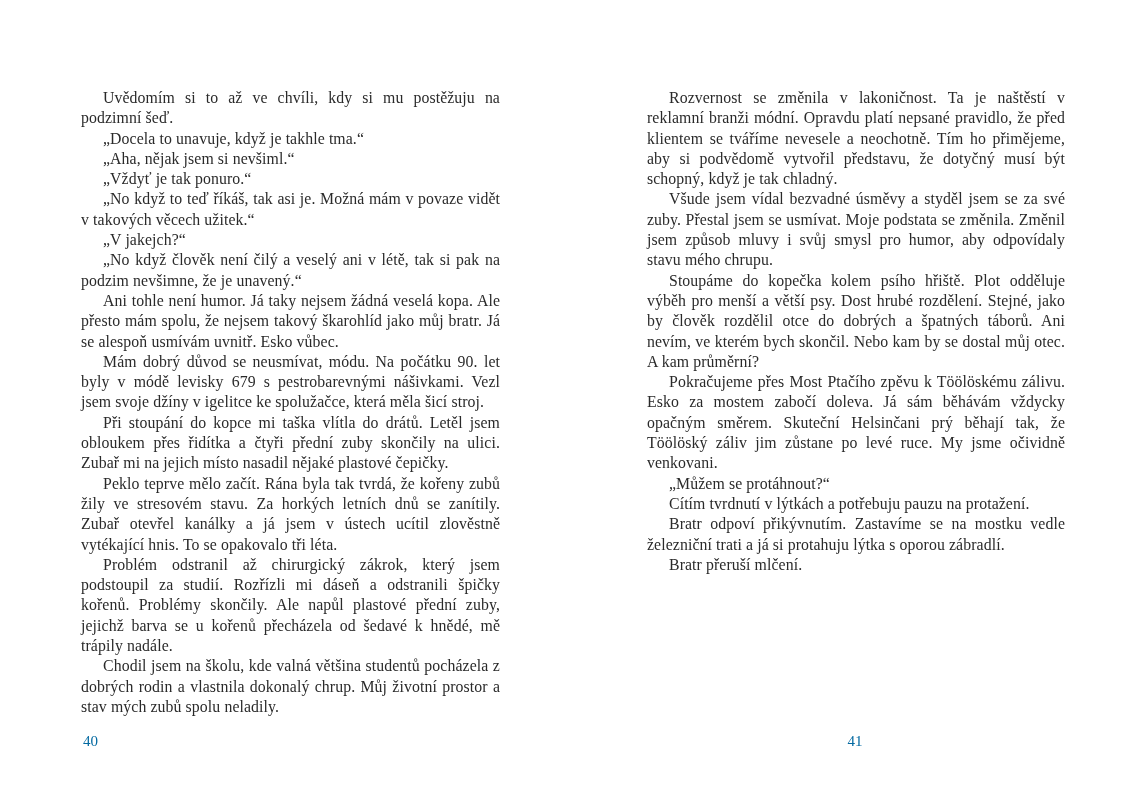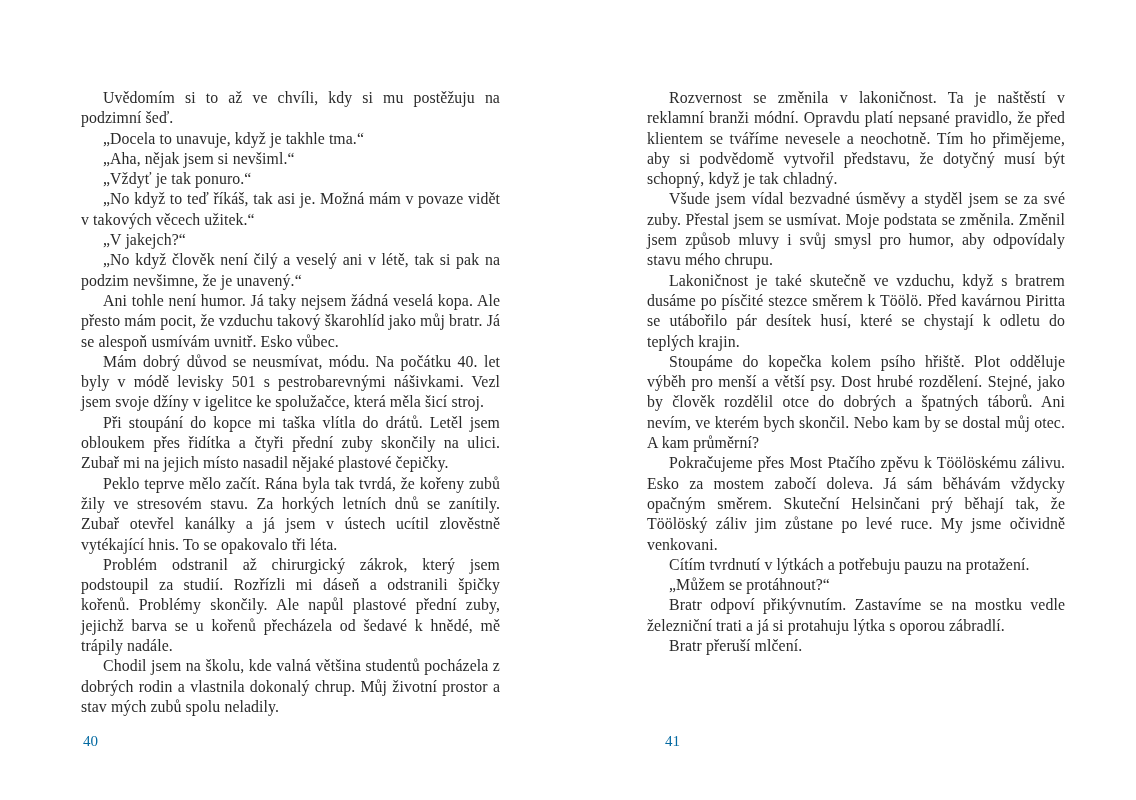--- a/index.html
+++ b/index.html
@@ -35,51 +35,50 @@
   }
   .page-number {
     position: absolute;
     top: 733px;
     font-family: "Liberation Serif", "DejaVu Serif", serif;
     font-size: 15px;
     color: #0369a1;
     font-variant-numeric: oldstyle-nums;
   }
   .pn-left  { left: 83px; }
-  .pn-right { left: 665px; width: 416px; text-align: left; }
+  .pn-right { left: 647px; width: 416px; text-align: center; }
 </style>
 </head>
 <body>
 
 <div class="spread">
 
   <div class="text-column col-left" lang="cs">
     <p class="para">Uvědomím si to až ve chvíli, kdy si mu postěžuju na podzimní šeď.</p>
     <p class="para">„Docela to unavuje, když je takhle tma.“</p>
     <p class="para">„Aha, nějak jsem si nevšiml.“</p>
     <p class="para">„Vždyť je tak ponuro.“</p>
     <p class="para">„No když to teď říkáš, tak asi je. Možná mám v povaze vidět v takových věcech užitek.“</p>
     <p class="para">„V jakejch?“</p>
     <p class="para">„No když člověk není čilý a veselý ani v létě, tak si pak na podzim nevšimne, že je unavený.“</p>
-    <p class="para">Ani tohle není humor. Já taky nejsem žádná veselá kopa. Ale přesto mám pocit, že vzduchu takový škarohlíd jako můj bratr. Já se alespoň usmívám uvnitř. Esko vůbec.</p>
-    <p class="para">Mám dobrý důvod se neusmívat, módu. Na počátku 40. let byly v módě levisky 501 s pestrobarevnými nášivkami. Vezl jsem svoje džíny v igelitce ke spolužačce, která měla šicí stroj.</p>
+    <p class="para">Ani tohle není humor. Já taky nejsem žádná veselá kopa. Ale přesto mám spolu, že nejsem takový škarohlíd jako můj bratr. Já se alespoň usmívám uvnitř. Esko vůbec.</p>
+    <p class="para">Mám dobrý důvod se neusmívat, módu. Na počátku 90. let byly v módě levisky 679 s pestrobarevnými nášivkami. Vezl jsem svoje džíny v igelitce ke spolužačce, která měla šicí stroj.</p>
     <p class="para">Při stoupání do kopce mi taška vlítla do drátů. Letěl jsem obloukem přes řidítka a čtyři přední zuby skončily na ulici. Zubař mi na jejich místo nasadil nějaké plastové čepičky.</p>
     <p class="para">Peklo teprve mělo začít. Rána byla tak tvrdá, že kořeny zubů žily ve stresovém stavu. Za horkých letních dnů se zanítily. Zubař otevřel kanálky a já jsem v ústech ucítil zlověstně vytékající hnis. To se opakovalo tři léta.</p>
     <p class="para">Problém odstranil až chirurgický zákrok, který jsem podstoupil za studií. Rozřízli mi dáseň a odstranili špičky kořenů. Problémy skončily. Ale napůl plastové přední zuby, jejichž barva se u kořenů přecházela od šedavé k hnědé, mě trápily nadále.</p>
     <p class="para">Chodil jsem na školu, kde valná většina studentů pocházela z dobrých rodin a vlastnila dokonalý chrup. Můj životní prostor a stav mých zubů spolu neladily.</p>
   </div>
 
   <div class="text-column col-right" lang="cs">
     <p class="para">Rozvernost se změnila v lakoničnost. Ta je naštěstí v reklamní branži módní. Opravdu platí nepsané pravidlo, že před klientem se tváříme nevesele a neochotně. Tím ho přimějeme, aby si podvědomě vytvořil představu, že dotyčný musí být schopný, když je tak chladný.</p>
     <p class="para">Všude jsem vídal bezvadné úsměvy a styděl jsem se za své zuby. Přestal jsem se usmívat. Moje podstata se změnila. Změnil jsem způsob mluvy i svůj smysl pro humor, aby odpovídaly stavu mého chrupu.</p>
-    <p class="para">Lakoničnost je také skutečně ve vzduchu, když s bratrem dusáme po písčité stezce směrem k Töölö. Před kavárnou Piritta se utábořilo pár desítek husí, které se chystají k odletu do teplých krajin.</p>
     <p class="para">Stoupáme do kopečka kolem psího hřiště. Plot odděluje výběh pro menší a větší psy. Dost hrubé rozdělení. Stejné, jako by člověk rozdělil otce do dobrých a špatných táborů. Ani nevím, ve kterém bych skončil. Nebo kam by se dostal můj otec. A kam průměrní?</p>
     <p class="para">Pokračujeme přes Most Ptačího zpěvu k Töölöskému zálivu. Esko za mostem zabočí doleva. Já sám běhávám vždycky opačným směrem. Skuteční Helsinčani prý běhají tak, že Töölöský záliv jim zůstane po levé ruce. My jsme očividně venkovani.</p>
+    <p class="para">„Můžem se protáhnout?“</p>
     <p class="para">Cítím tvrdnutí v lýtkách a potřebuju pauzu na protažení.</p>
-    <p class="para">„Můžem se protáhnout?“</p>
     <p class="para">Bratr odpoví přikývnutím. Zastavíme se na mostku vedle železniční trati a já si protahuju lýtka s oporou zábradlí.</p>
     <p class="para">Bratr přeruší mlčení.</p>
   </div>
 
   <div class="page-number pn-left">40</div>
   <div class="page-number pn-right">41</div>
 
 </div>
 
 </body></html>

